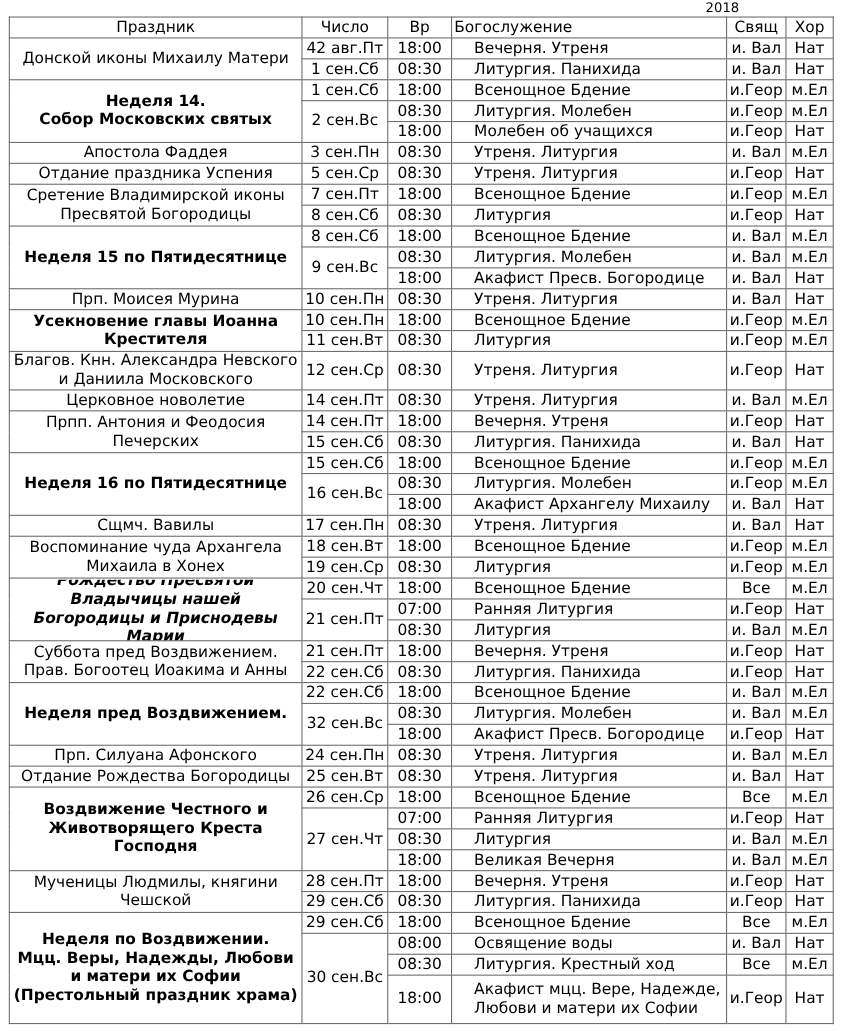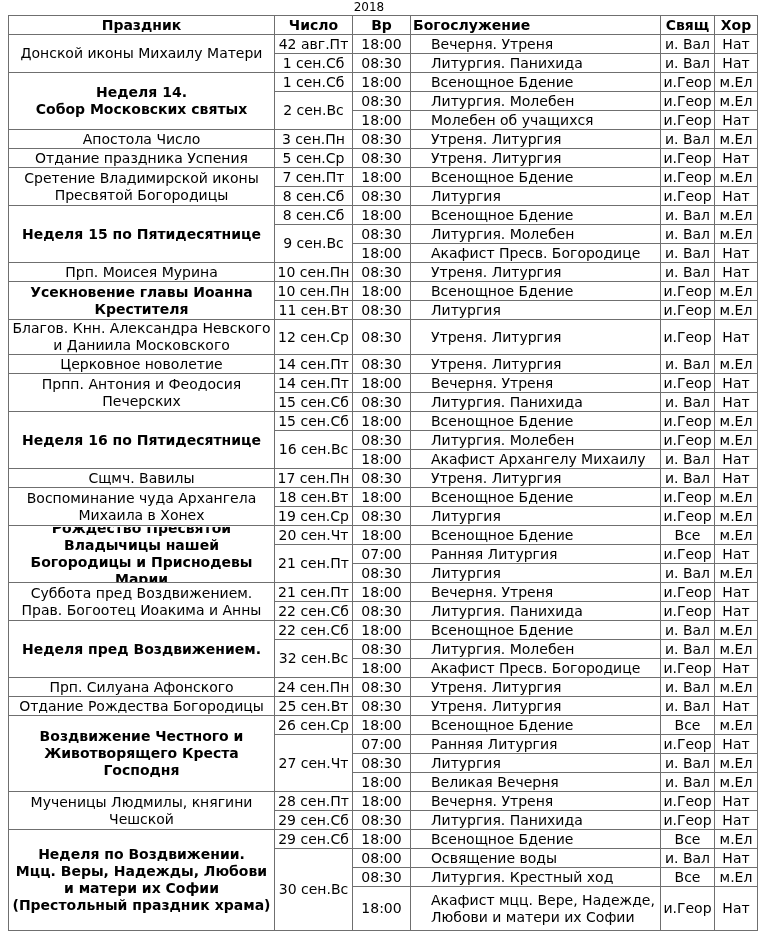--- a/index.html
+++ b/index.html
@@ -2,48 +2,49 @@
 <html><head>
 <meta charset="utf-8">
 <style>
   html,body{margin:0;padding:0;}
   body{
     width:768px;height:937px;background:#ffffff;color:#000;
     font-family:"DejaVu Sans","Liberation Sans",sans-serif;
     overflow:hidden;
   }
   .year{
-    width:672px;text-align:center;
-    font-size:12px;line-height:15px;height:15px;padding-left:33px;
+    width:672px;text-align:right;
+    font-size:12px;line-height:15px;height:15px;
   }
   table.schedule{
     margin-left:8px;
     border-collapse:collapse;
     table-layout:fixed;
     width:749px;
   }
   th,td{
     border:1px solid #6f6f6f;
     font-size:14px;
     line-height:17px;
     padding:0 2px;
     vertical-align:middle;
     overflow:hidden;
     text-align:center;
   }
-  thead th{font-weight:700;height:18px;}
+  thead th{font-weight:400;height:18px;}
   td{height:18px;}
   td.col-service{text-align:left;padding-left:20px;}
   th.col-service{text-align:left;}
   td.bold{font-weight:700;}
   .feast{white-space:pre-line;}
   .feast-clip{
     height:55px;
     display:flex;flex-direction:column;justify-content:center;
     overflow:hidden;
+    font-style:italic;
   }
   tr.tall{height:44px;}
 </style>
 </head>
 <body>
 
 <div class="year">2018</div>
 
 <table class="schedule">
   <colgroup>
@@ -101,21 +102,21 @@
         <td class="col-choir">м.Ел</td>
       </tr>
       <tr>
         <td class="col-time">18:00</td>
         <td class="col-service">Молебен об учащихся</td>
         <td class="col-priest">и.Геор</td>
         <td class="col-choir">Нат</td>
       </tr>
       <tr>
         <td rowspan="1" class="col-feast">
-          <div class="feast">Апостола Число</div>
+          <div class="feast">Апостола Фаддея</div>
         </td>
         <td class="col-date">3 сен.Пн</td>
         <td class="col-time">08:30</td>
         <td class="col-service">Утреня. Литургия</td>
         <td class="col-priest">и. Вал</td>
         <td class="col-choir">м.Ел</td>
       </tr>
       <tr>
         <td rowspan="1" class="col-feast">
           <div class="feast">Отдание праздника Успения</div>

